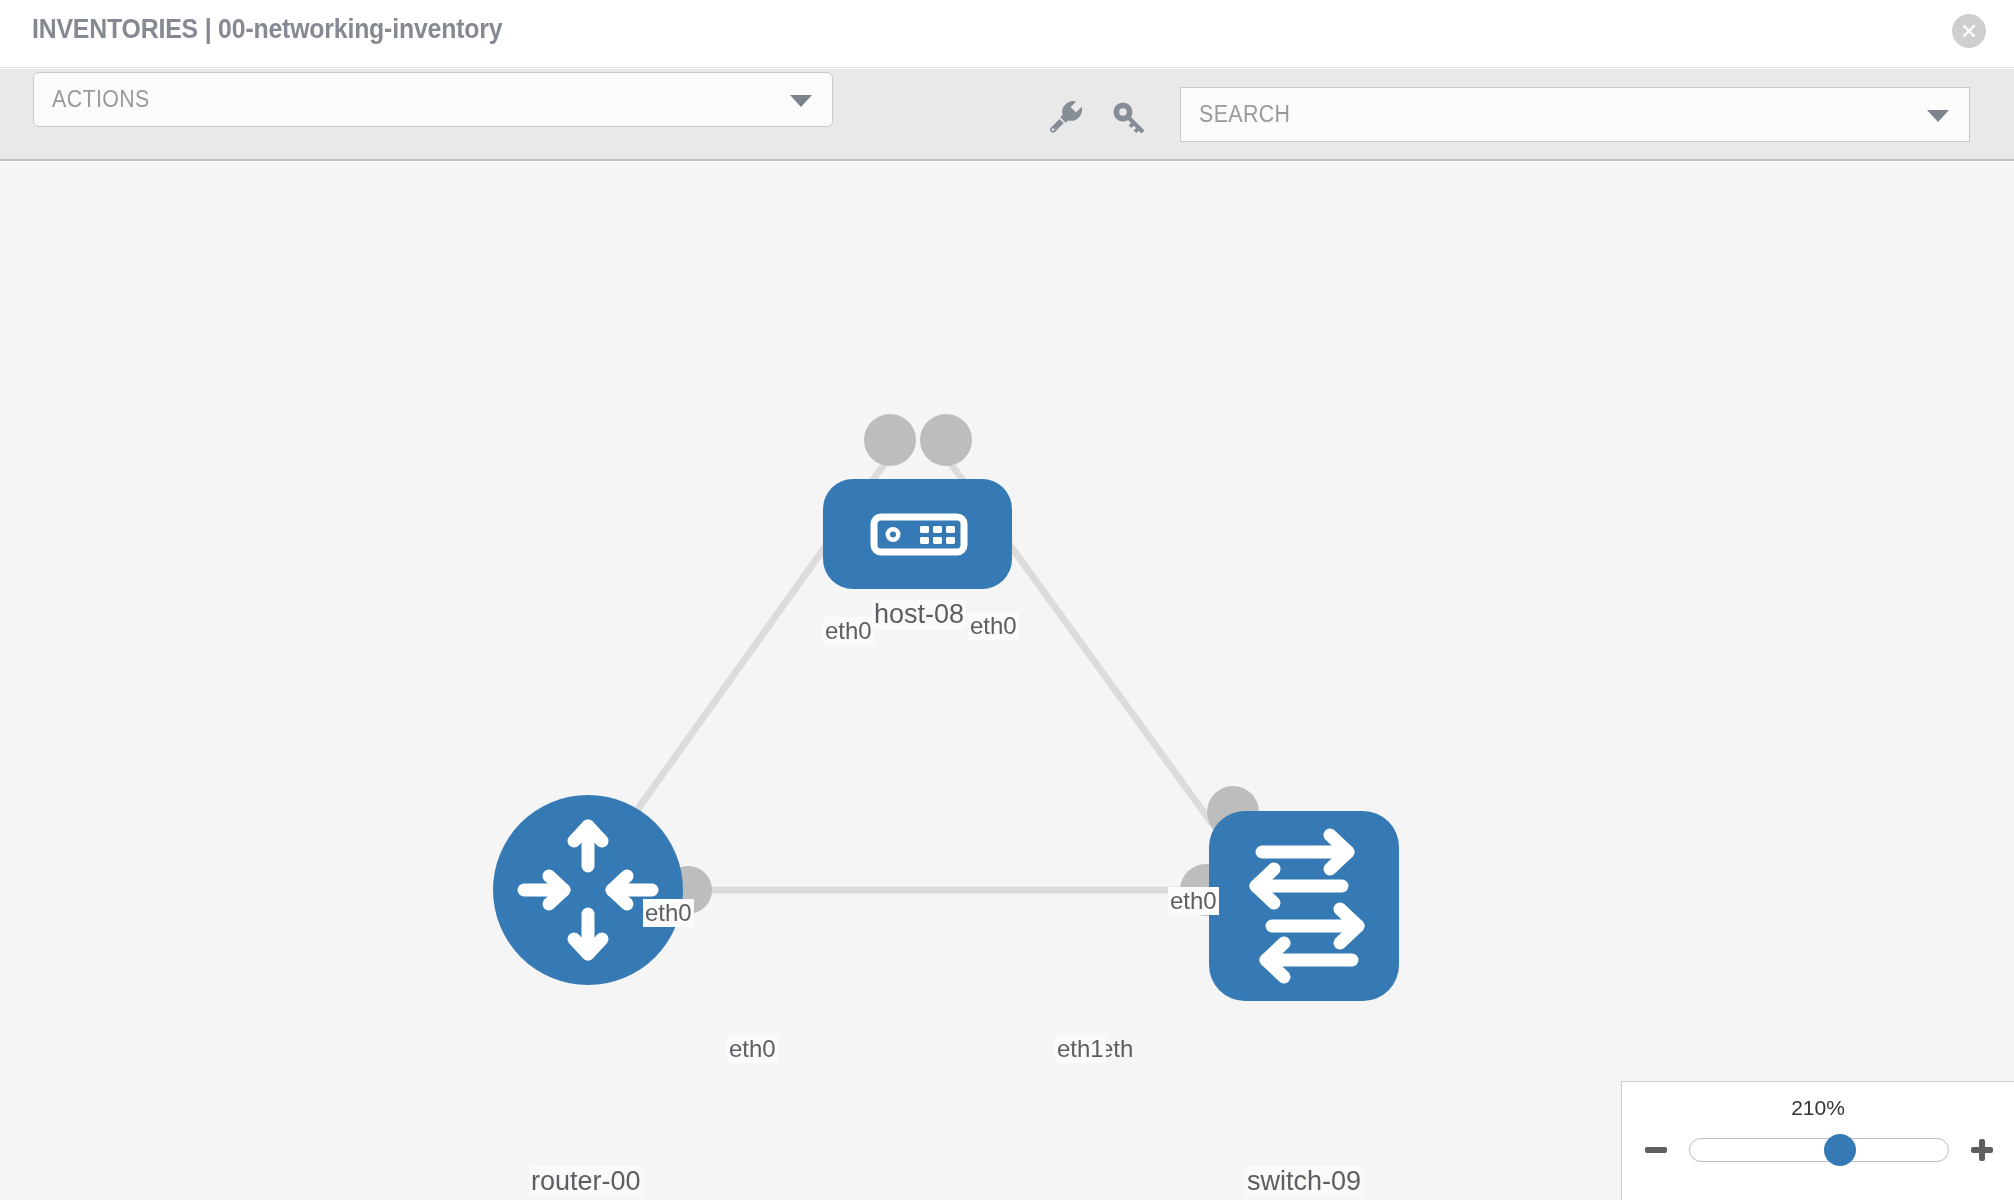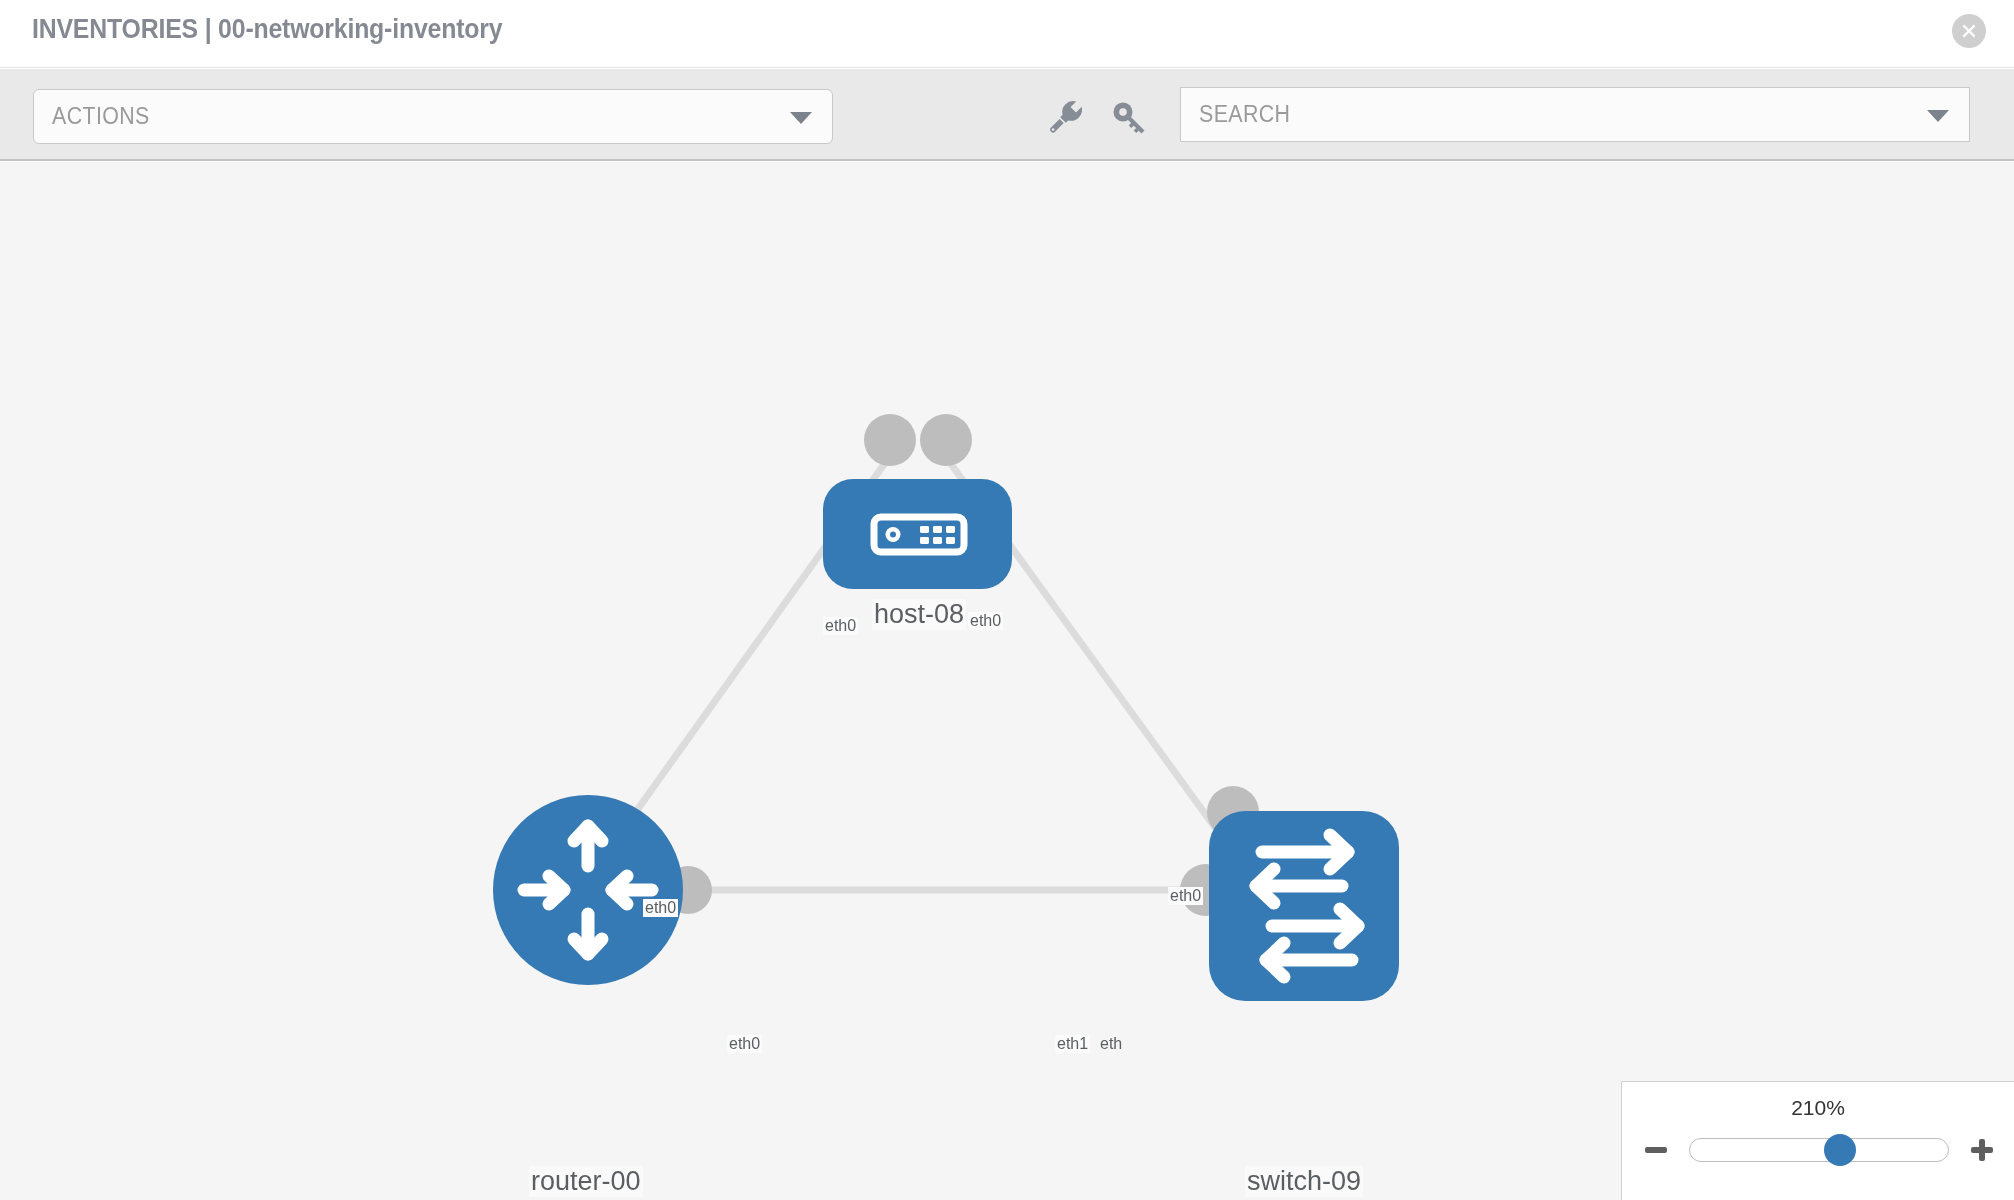--- a/index.html
+++ b/index.html
@@ -42,21 +42,21 @@
   .close-btn svg { display:block; }
 
   
   .toolbar {
     position: absolute; top: 69px; left: 0;
     width: 2014px; height: 92px;
     background: #e9e9e9;
     border-bottom: 2px solid #c2c2c2;
   }
   .actions-select {
-    position: absolute; left: 33px; top: 20px;
+    position: absolute; left: 33px; top: 3px;
     width: 800px; height: 55px;
     background: #fbfbfb;
     border: 1px solid #c9c9c9;
     border-radius: 6px;
     display: flex; align-items: center;
     cursor: pointer;
   }
   .actions-select .sel-label {
     margin-left: 18px;
     font-size: 23px;
@@ -115,21 +115,21 @@
     position: absolute;
     font-size: 27px;
     color: #5b5f63;
     background: #fafafa;
     white-space: nowrap;
     padding: 0 2px;
     pointer-events: none;
   }
   .iface-label {
     position: absolute;
-    font-size: 16px;
+    font-size: 24px;
     color: #5b5f63;
     background: #fbfbfb;
     white-space: nowrap;
     padding: 0 2px;
     pointer-events: none;
   }
 
   
   .zoom-widget {
     position: absolute;

